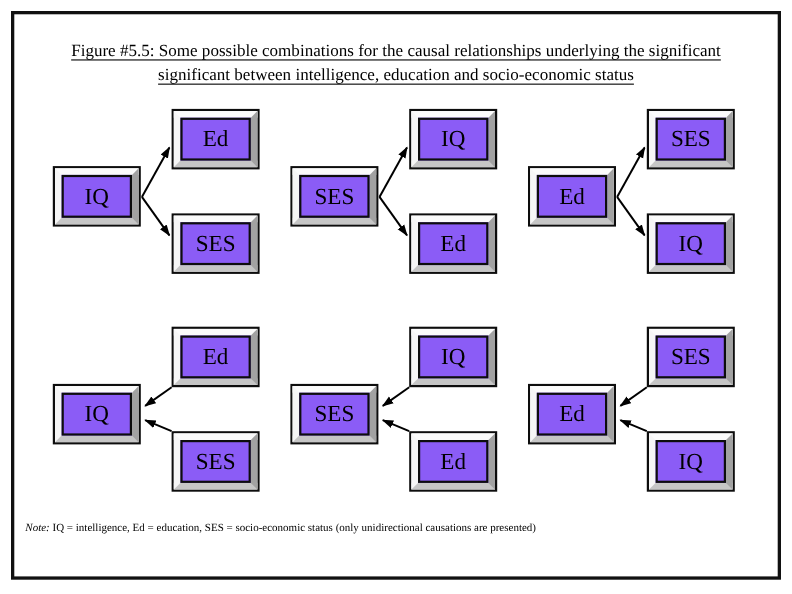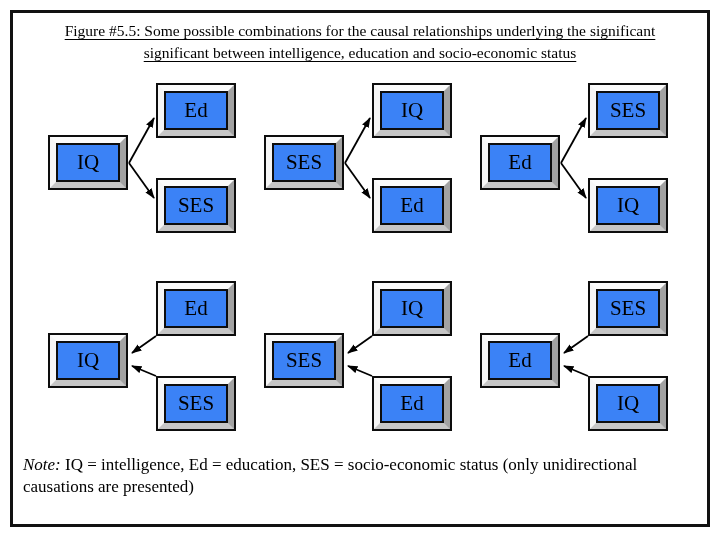--- a/index.html
+++ b/index.html
@@ -16,21 +16,21 @@
     position: absolute;
     left: 10px;
     top: 10px;
     width: 694px;
     height: 511px;
     border: 3px solid #111111;
     background: #ffffff;
     box-sizing: content-box;
   }
   .title-block {
-    margin-top: 7px;
+    margin-top: 23px;
     text-align: center;
     font-size: 15.5px;
     line-height: 22px;
   }
   .title-line {
     text-decoration: underline;
     text-underline-offset: 3px;
   }
   .grid-row {
     display: flex;
@@ -59,21 +59,21 @@
     position: absolute;
     left: 0; top: 0; right: 0; bottom: 0;
     border: 6px solid;
     border-color: #fbfbfb #a2a2a2 #c6c6c6 #f6f6f6;
     box-sizing: border-box;
   }
   .face {
     position: absolute;
     left: 0; top: 0; right: 0; bottom: 0;
     border: 2px solid #0d0d0d;
-    background: #3b82f6;
+    background: #8b5cf6;
     box-sizing: border-box;
     display: flex;
     align-items: center;
     justify-content: center;
   }
   .node-label {
     font-size: 21px;
     line-height: 21px;
   }
   .arrows {
@@ -82,21 +82,21 @@
     pointer-events: none;
   }
   .arrows line {
     stroke: #000000;
     stroke-width: 1.8;
   }
   .arrows[data-dir="from-left"] .g-in  { display: none; }
   .arrows[data-dir="to-left"]  .g-out { display: none; }
   .note {
     margin: 8px 10px 0 10px;
-    font-size: 17px;
+    font-size: 10px;
     line-height: 22px;
     text-align: left;
   }
   .note-prefix { font-style: italic; }
   .defs-svg { position: absolute; width: 0; height: 0; }
 </style>
 </head>
 <body>
 
 <svg class="defs-svg" aria-hidden="true">

